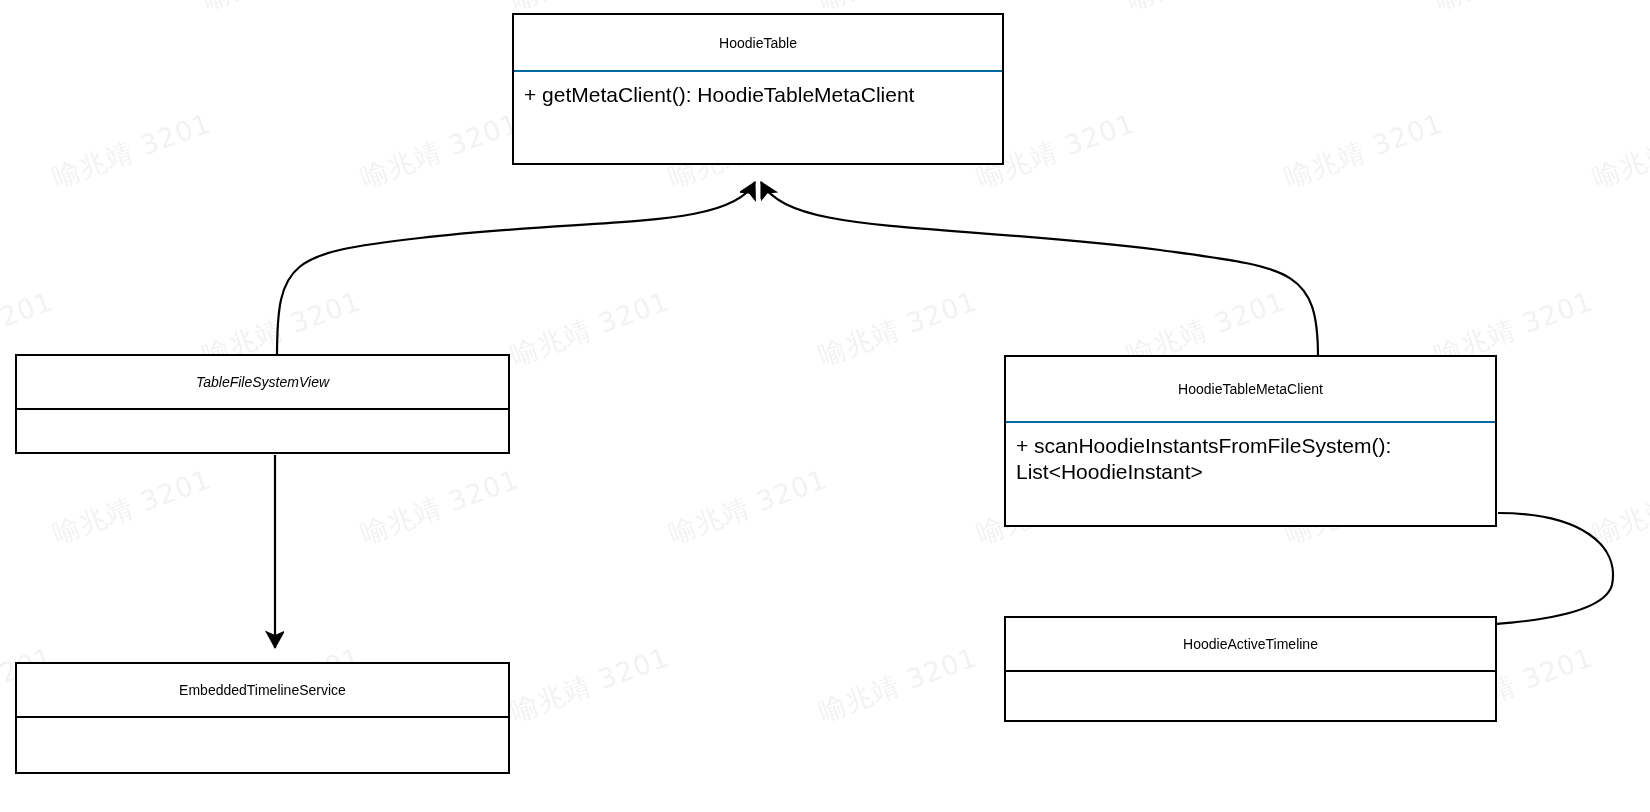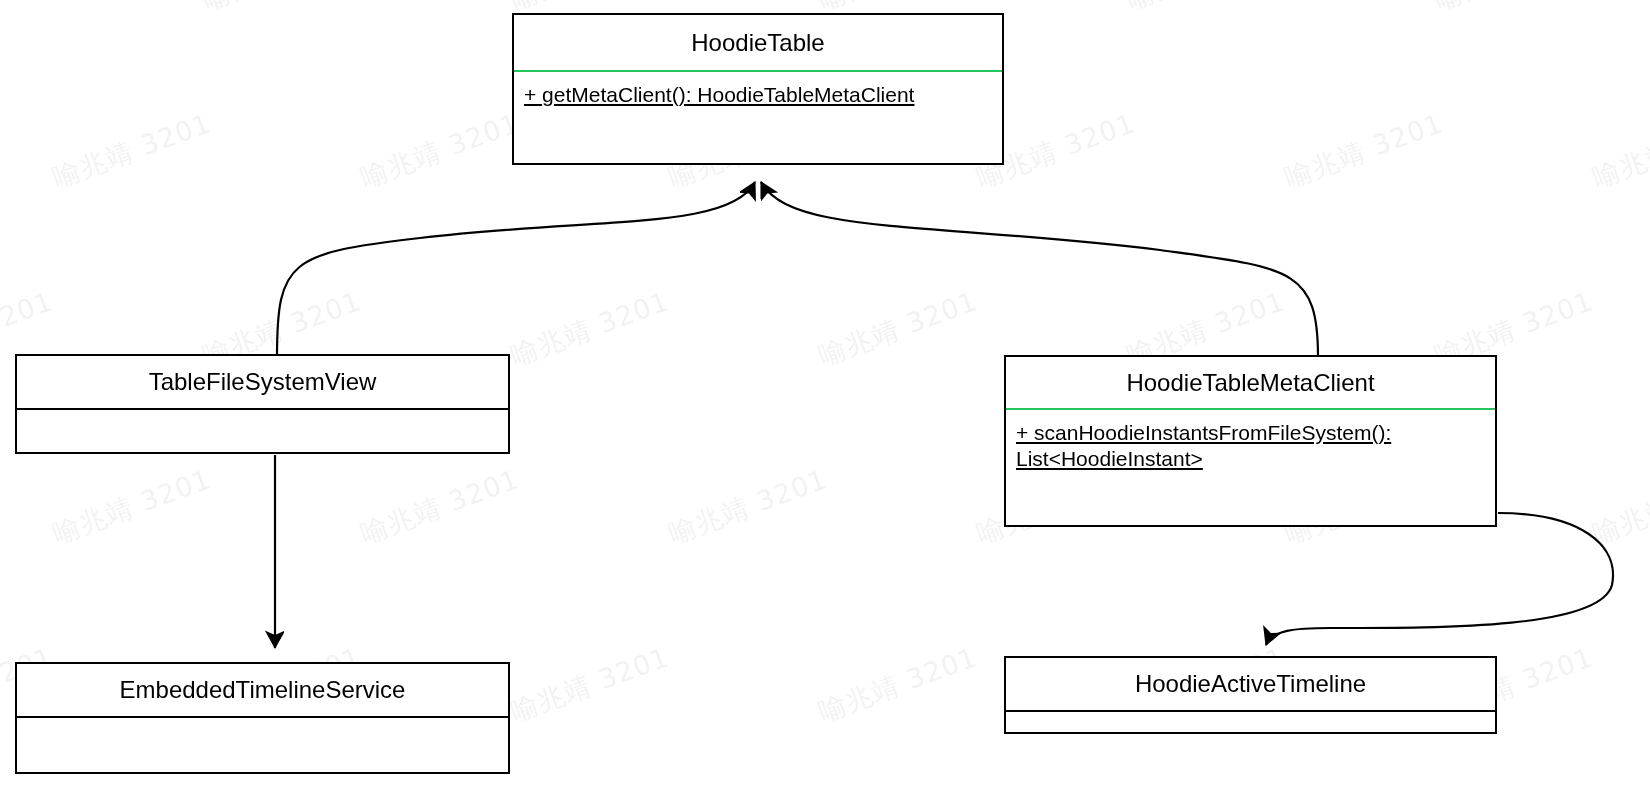--- a/index.html
+++ b/index.html
@@ -57,35 +57,34 @@
   .uml-class {
     position: absolute;
     box-sizing: border-box;
     background: #ffffff;
     border: 2px solid #000000;
     z-index: 2;
   }
   .uml-name {
     box-sizing: border-box;
     text-align: center;
-    font-size: 24px;
+    font-size: 14px;
     color: #000000;
     line-height: 1;
     display: flex;
     align-items: center;
     justify-content: center;
     border-radius: 25px;
   }
   .uml-compartment {
     box-sizing: border-box;
-    border-top: 2px solid #22c55e;
+    border-top: 2px solid #0369a1;
     padding: 0 10px;
     display: flex;
     align-items: center;
-    text-decoration: underline;
   }
   .uml-member {
     font-size: 21px;
     color: #000000;
     text-align: left;
     line-height: 1.22;
     white-space: pre-line;
   }
   .empty-compartment {
     box-sizing: border-box;
@@ -144,31 +143,31 @@
       </g>
   </svg>
 
 <div class="uml-class" style="left: 512px; top: 13px; width: 492px; height: 152px;">
       <div class="uml-name" style="height: 55px;">HoodieTable</div>
       <div class="uml-compartment" style="height: 48px;">
         <div class="uml-member">+ getMetaClient(): HoodieTableMetaClient</div>
       </div>
     </div>
     <div class="uml-class" style="left: 15px; top: 354px; width: 495px; height: 100px;">
-      <div class="uml-name" style="height: 52px;">TableFileSystemView</div>
+      <div class="uml-name" style="height: 52px; font-style: italic;">TableFileSystemView</div>
       <div class="empty-compartment" style="height: 46px;"></div>
     </div>
     <div class="uml-class" style="left: 1004px; top: 355px; width: 493px; height: 172px;">
-      <div class="uml-name" style="height: 51px;">HoodieTableMetaClient</div>
+      <div class="uml-name" style="height: 64px;">HoodieTableMetaClient</div>
       <div class="uml-compartment" style="height: 73px;">
         <div class="uml-member">+ scanHoodieInstantsFromFileSystem():
 List&lt;HoodieInstant&gt;</div>
       </div>
     </div>
     <div class="uml-class" style="left: 15px; top: 662px; width: 495px; height: 112px;">
       <div class="uml-name" style="height: 52px;">EmbeddedTimelineService</div>
       <div class="empty-compartment" style="height: 46px;"></div>
     </div>
-    <div class="uml-class" style="left: 1004px; top: 656px; width: 493px; height: 78px;">
+    <div class="uml-class" style="left: 1004px; top: 616px; width: 493px; height: 106px;">
       <div class="uml-name" style="height: 52px;">HoodieActiveTimeline</div>
       <div class="empty-compartment" style="height: 44px;"></div>
     </div>
   </div>
 
 </body></html>

